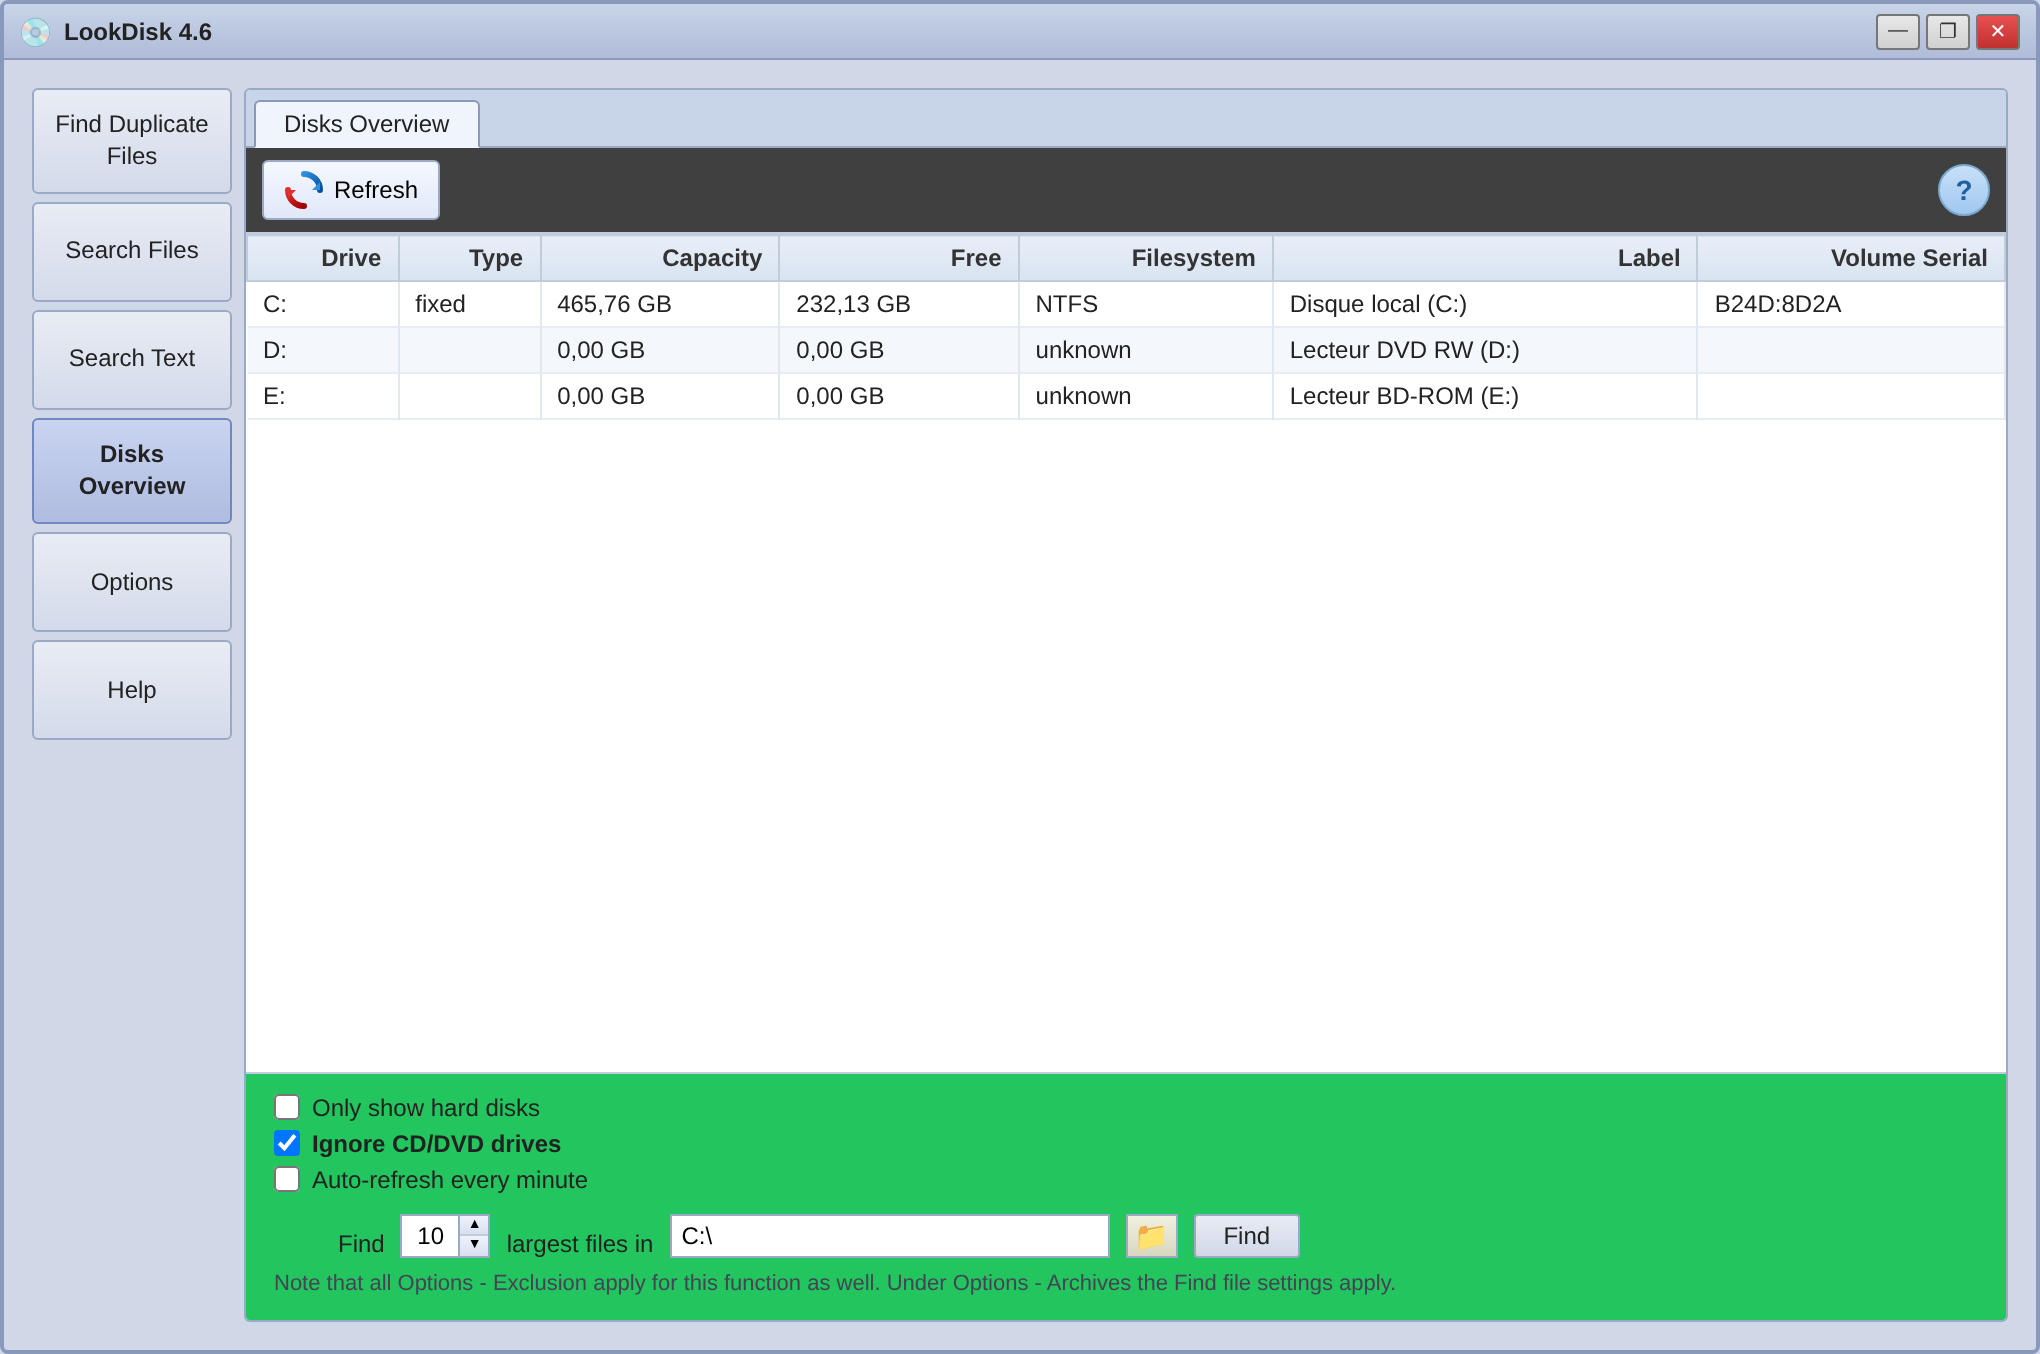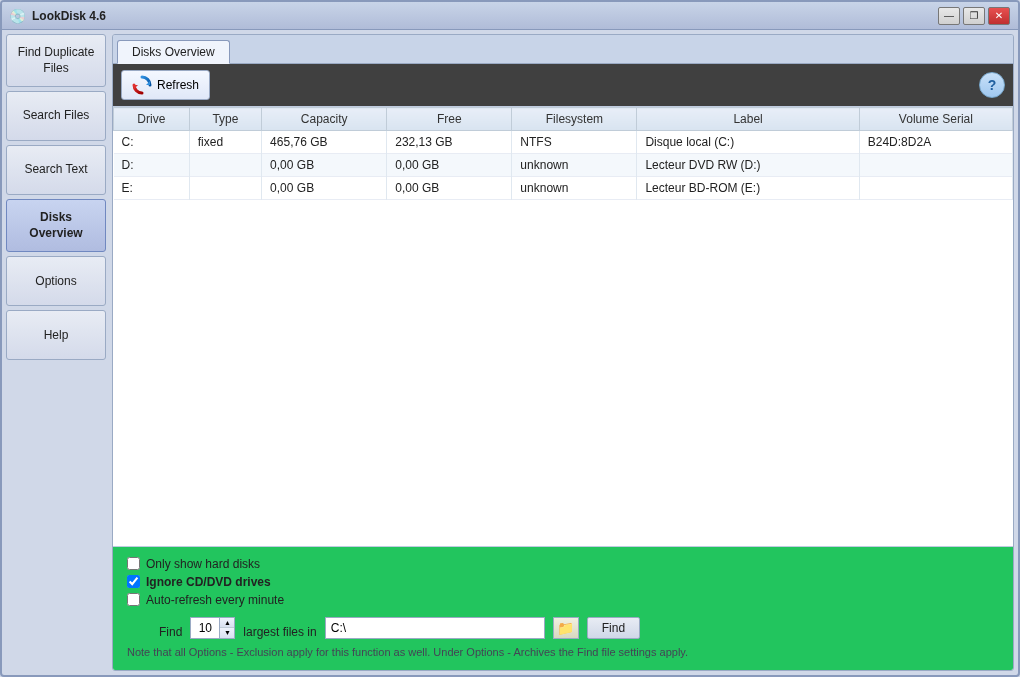--- a/index.html
+++ b/index.html
@@ -68,21 +68,21 @@
     }
     .tb-btn.close-btn {
       background: linear-gradient(to bottom, #e85050, #c03030);
       color: white;
     }
 
     
     .content-area {
       display: flex;
       flex: 1;
-      padding: 4px;
+      padding: 14px;
       gap: 6px;
       overflow: hidden;
     }
 
     
     .sidebar {
       width: 100px;
       display: flex;
       flex-direction: column;
       gap: 4px;
@@ -212,23 +212,23 @@
     }
     table {
       width: 100%;
       border-collapse: collapse;
       font-size: 12px;
     }
     thead th {
       background: linear-gradient(to bottom, #e8eef8, #d8e4f0);
       border: 1px solid #c0ccd8;
       padding: 4px 8px;
-      text-align: center;
+      text-align: right;
       color: #333;
-      font-weight: normal;
+      font-weight: bold;
       white-space: nowrap;
     }
     tbody tr {
       border-bottom: 1px solid #e8ecf4;
     }
     tbody tr:nth-child(even) {
       background: #f4f8fc;
     }
     tbody tr:nth-child(odd) {
       background: #ffffff;

